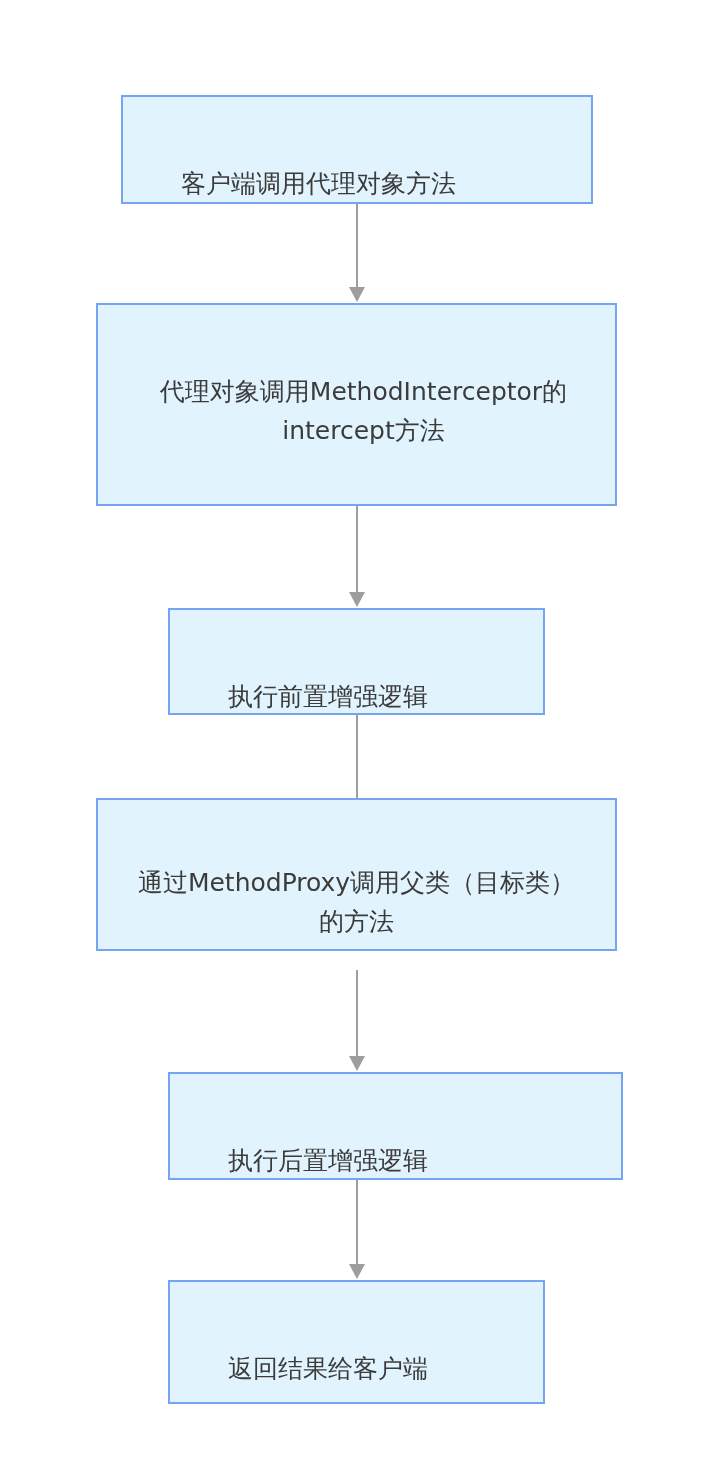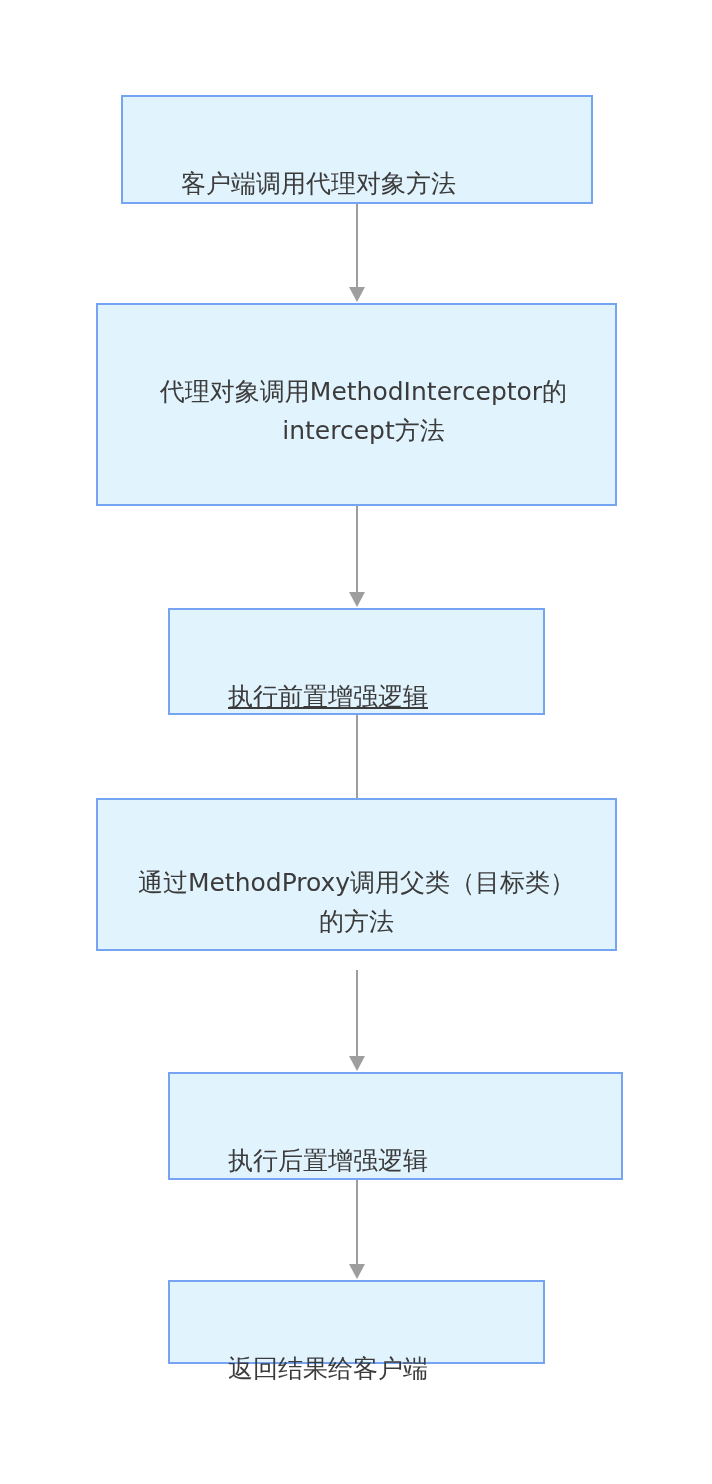--- a/index.html
+++ b/index.html
@@ -20,23 +20,23 @@
     box-sizing: border-box;
     background: var(--node-fill, #e1f3fd);
     border: 2px solid var(--node-border, #75a4f2);
     color: var(--text-color, #3b3b3b);
     font-size: 25px;
     line-height: 39px;
     white-space: pre-line;
   }
   
   .n1 { left: 121px; top: 95px;   width: 472px; height: 109px; padding: 28px 16px 0 58px; }
-  .n3 { left: 168px; top: 608px;  width: 377px; height: 107px; padding: 28px 16px 0 58px; text-decoration: underline; }
+  .n3 { left: 168px; top: 608px;  width: 377px; height: 107px; padding: 28px 16px 0 58px; }
   .n5 { left: 168px; top: 1072px; width: 455px; height: 108px; padding: 28px 16px 0 58px; }
-  .n6 { left: 168px; top: 1280px; width: 377px; height: 84px; padding: 28px 16px 0 58px; }
+  .n6 { left: 168px; top: 1280px; width: 377px; height: 124px; padding: 28px 16px 0 58px; }
   
   .n2 { left: 96px; top: 303px; width: 521px; height: 203px; padding: 28px 6px 0 20px; text-align: center; }
   .n4 { left: 96px; top: 798px; width: 521px; height: 153px; padding: 24px 6px 0 6px; text-align: center; }
 
   .arrow {
     position: absolute;
     left: 349px;
     width: 16px;
     display: flex;
     flex-direction: column;

